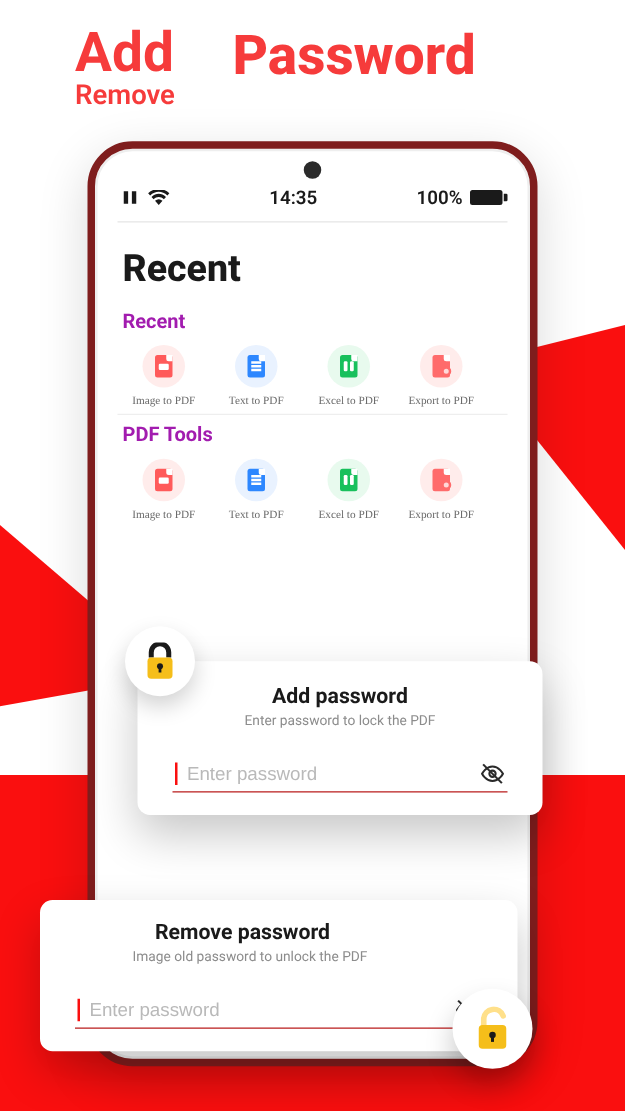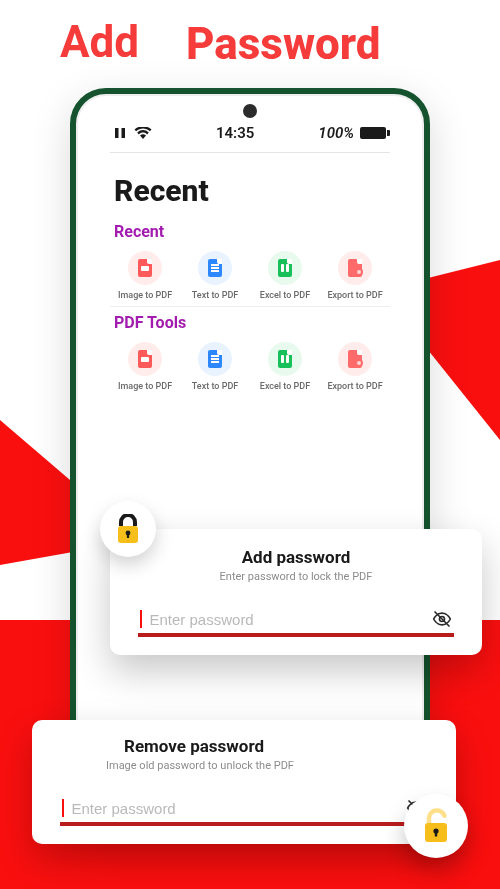--- a/index.html
+++ b/index.html
@@ -47,53 +47,54 @@
   }
   .hero-remove {
     color: #f63b3b; font-weight: 600; font-size: 22px;
   }
   .phone {
     position: relative; z-index: 2;
     width: 360px;
     margin: 14px auto 0;
     background: #fff;
     border-radius: 36px;
-    border: 6px solid #14532d;
+    border: 6px solid #7f1d1d;
     box-shadow: 0 12px 40px rgba(0,0,0,.15), inset 0 0 0 2px #eee;
     height: 740px;
-    padding: 10px 34px 18px;
+    padding: 10px 18px 18px;
   }
   .notch {
     width: 14px; height: 14px; border-radius: 50%; background: #2b2b2b;
     margin: 0 auto 4px;
   }
   .statusbar {
     display: flex; align-items: center; justify-content: space-between;
     font-size: 15px; font-weight: 600; color: #1a1a1a;
     padding: 2px 4px 6px;
   }
   .sb-left { display: flex; align-items: center; gap: 8px; }
-  .sb-right { display: flex; align-items: center; gap: 6px; font-style: italic; }
+  .sb-right { display: flex; align-items: center; gap: 6px; }
   .batt {
     width: 26px; height: 12px; background: #1a1a1a; border-radius: 2px; position: relative;
   }
   .batt::after {
     content: ""; position: absolute; top: 3px; right: -4px; width: 3px; height: 6px; background: #1a1a1a; border-radius: 0 1px 1px 0;
   }
   .divider-thin { height: 1px; background: #e5e5e5; margin: 4px 0 10px; }
   .h1 {
     font-size: 30px; font-weight: 800; color: #1a1a1a; padding: 10px 4px 8px;
   }
   .section-title {
     font-size: 16px; font-weight: 700; color: #a21caf; padding: 6px 4px 2px;
   }
   .tool-row {
-    display: flex; justify-content: space-between;
+    display: flex; justify-content: flex-start;
     padding: 8px 0 6px;
     border-bottom: 1px solid #eee;
+    font-family: Liberation Serif, serif;
   }
   .pdf-row { border-bottom: none; }
   .tool {
     width: 74px; text-align: center;
   }
   .tool .icn {
     width: 34px; height: 34px; border-radius: 50%;
     margin: 0 auto 5px;
     display: flex; align-items: center; justify-content: center;
   }
@@ -109,45 +110,45 @@
   .f-green { background: #18c05c; } .f-green::before{position:absolute;content:"";top:5px;left:3px;width:3px;height:8px;background:#fff;box-shadow:5px 0 0 #fff;border-radius:1px;}
   .f-exp { background: #ff6b6b; } .f-exp::before{position:absolute;content:"";top:9px;left:7px;width:8px;height:8px;border:2px solid #ff6b6b;border-radius:50%;background:#ffd8d8;box-sizing:border-box;}
 
   .card {
     position: absolute;
     background: #fff; border-radius: 10px;
     box-shadow: 0 16px 36px rgba(0,0,0,.22);
     padding: 18px 22px 10px;
   }
   .card-add {
-    top: 529px; left: 110px; width: 372px; z-index: 5;
+    top: 529px; left: 110px; width: 324px; z-index: 5;
   }
   .lock-badge {
     position: absolute; top: -28px; left: -10px;
     width: 56px; height: 56px; border-radius: 50%; background: #fff;
     box-shadow: 0 8px 18px rgba(0,0,0,.18);
     display: flex; align-items: center; justify-content: center;
   }
   .card-title { text-align: center; font-weight: 700; font-size: 17px; color: #1a1a1a; }
   .card-sub { text-align: center; font-size: 11px; color: #8c8c8c; margin-top: 3px; }
   .pw-field {
     display: flex; align-items: center; gap: 8px;
-    border-bottom: 4px solid #b91c1c; margin: 22px 6px 8px;
+    border-bottom: 1px solid #b91c1c; margin: 22px 6px 8px;
     padding: 4px 2px;
   }
   .pw-cursor { width: 1.5px; height: 18px; background: #fa0f0f; }
   .pw-input {
     flex: 1; border: none; outline: none; background: transparent;
     font-size: 15px; color: #333;
   }
   .pw-input::placeholder { color: #b9b9b9; font-weight: 400; }
   .eye-off { color: #2a2a2a; }
 
   .card-remove {
-    top: 720px; left: 32px; width: 424px; z-index: 6;
+    top: 720px; left: 32px; width: 382px; z-index: 6;
     padding-top: 16px;
   }
   .card-remove .card-title { text-align: left; padding-left: 70px; }
   .card-remove .card-sub { text-align: left; padding-left: 52px; }
 
   .lock-badge-br {
     position: absolute; right: -12px; bottom: -14px;
     width: 64px; height: 64px; border-radius: 50%; background: #fff;
     box-shadow: 0 12px 22px rgba(0,0,0,.22);
     display: flex; align-items: center; justify-content: center;
@@ -159,20 +160,21 @@
 <body>
 
 <div class="bg-shapes">
   <div class="tri-right"></div>
   <div class="tri-left"></div>
   <div class="red-band"></div>
 </div>
 
 <div class="hero">
   <div class="hero-add">Add</div>
+  <div class="hero-remove">Remove</div>
   <div class="hero-password">Password</div>
 </div>
 
 <div class="phone">
   <div class="notch"></div>
 
   <div class="statusbar">
     <div class="sb-left">
       <span>
         <svg width="12" height="12" viewBox="0 0 12 12">

